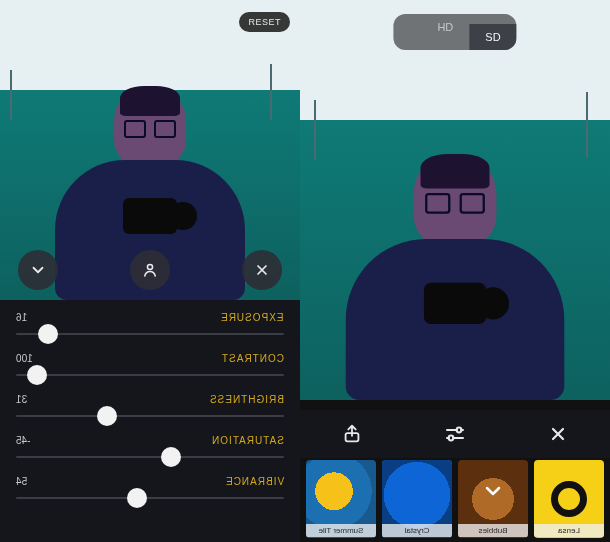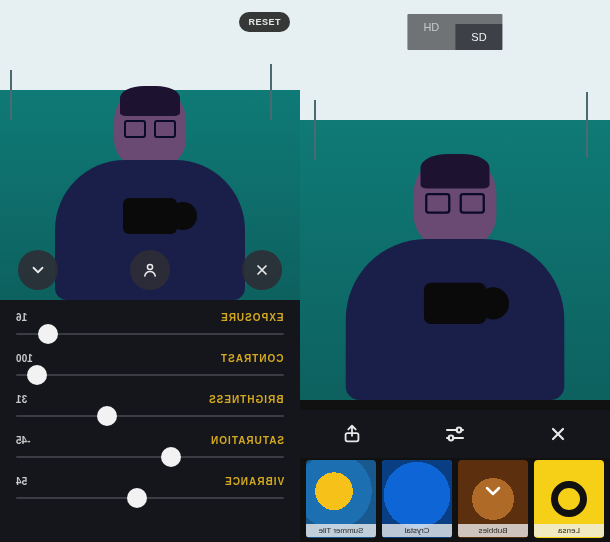--- a/index.html
+++ b/index.html
@@ -1,19 +1,19 @@
 <!DOCTYPE html>
 <html><head>
 <meta charset="utf-8">
 <style>
   * { margin:0; padding:0; box-sizing:border-box; font-family:-apple-system,BlinkMacSystemFont,sans-serif; }
   body { background:#111; width:610px; height:542px; overflow:hidden; position:relative; }
   .container { display:flex; width:610px; height:542px; }
   .pane { position:relative; height:542px; }
-  .pane-left { width:300px;font-weight:bold; }
+  .pane-left { width:300px; }
   .pane-right { width:310px; }
 
   
   .photo-area { position:relative; overflow:hidden; background:linear-gradient(#e6f0f3 0%,#e6f0f3 30%,#0f7a76 30%,#0d615f 100%); }
   .pane-left .photo-area { height:300px; }
   .pane-right .photo-area { height:400px; margin-top:0; }
   .crane { position:absolute; width:2px; background:#486a70; }
   .person { position:absolute; bottom:0; left:50%; transform:translateX(-50%); }
   .head { width:72px; height:78px; background:#6a4a73; border-radius:42% 42% 34% 34%; position:relative; margin:0 auto; }
   .hair { position:absolute; top:-2px; left:6px; right:6px; height:30px; background:#1d1230; border-radius:40% 40% 10% 10%; }
@@ -34,21 +34,21 @@
   .sliders { position:absolute; top:300px; left:0; right:0; bottom:0; background:#14161c; padding:8px 16px 4px; }
   .slider-block { margin:4px 0 8px; }
   .slider-header { display:flex; justify-content:space-between; align-items:center; font-size:10px; }
   .slider-label { color:#d4a91f; letter-spacing:1px; transform:scaleX(-1); text-align:right; }
   .slider-value { color:#c9c9c9; transform:scaleX(-1); text-align:left; }
   .track { position:relative; height:22px; display:flex; align-items:center; }
   .track-line { height:2px; background:#3a3d44; width:100%; border-radius:2px; }
   .thumb { position:absolute; width:20px; height:20px; background:#f2f2f2; border-radius:50%; top:1px; transform:translateX(-50%); }
 
   
-  .qual-toggle { position:absolute; top:14px; left:50%; transform:translateX(-50%); display:flex; background:rgba(12,12,12,.55); border-radius:1px; overflow:hidden; }
+  .qual-toggle { position:absolute; top:14px; left:50%; transform:translateX(-50%); display:flex; background:rgba(12,12,12,.55); border-radius:12px; overflow:hidden;padding-left:28px; }
   .qual-opt { padding:7px 16px; font-size:11px; color:#c7c7c7; }
   .qual-opt.sel { background:#3d4046; color:#f3f3f3;margin-top:10px; }
 
   .action-row { position:absolute; top:410px; left:0; right:0; height:48px; display:flex; align-items:center; justify-content:space-around; background:#14161c; }
   .action-btn { color:#e8e8e8; width:30px; height:30px; display:flex; align-items:center; justify-content:center; }
 
   .filter-row { position:absolute; bottom:4px; left:6px; right:6px; height:78px; display:flex; gap:6px; }
   .filter-item { flex:1; border-radius:4px; position:relative; overflow:hidden; }
   .filter-item.sel { outline:2px solid #3a7bff; outline-offset:-2px; }
   .filter-label { position:absolute; bottom:1px; left:0; right:0; text-align:center; font-size:8px; color:#2a2a2a; background:rgba(240,240,240,.78); padding:2px 0; transform:scaleX(-1); }

